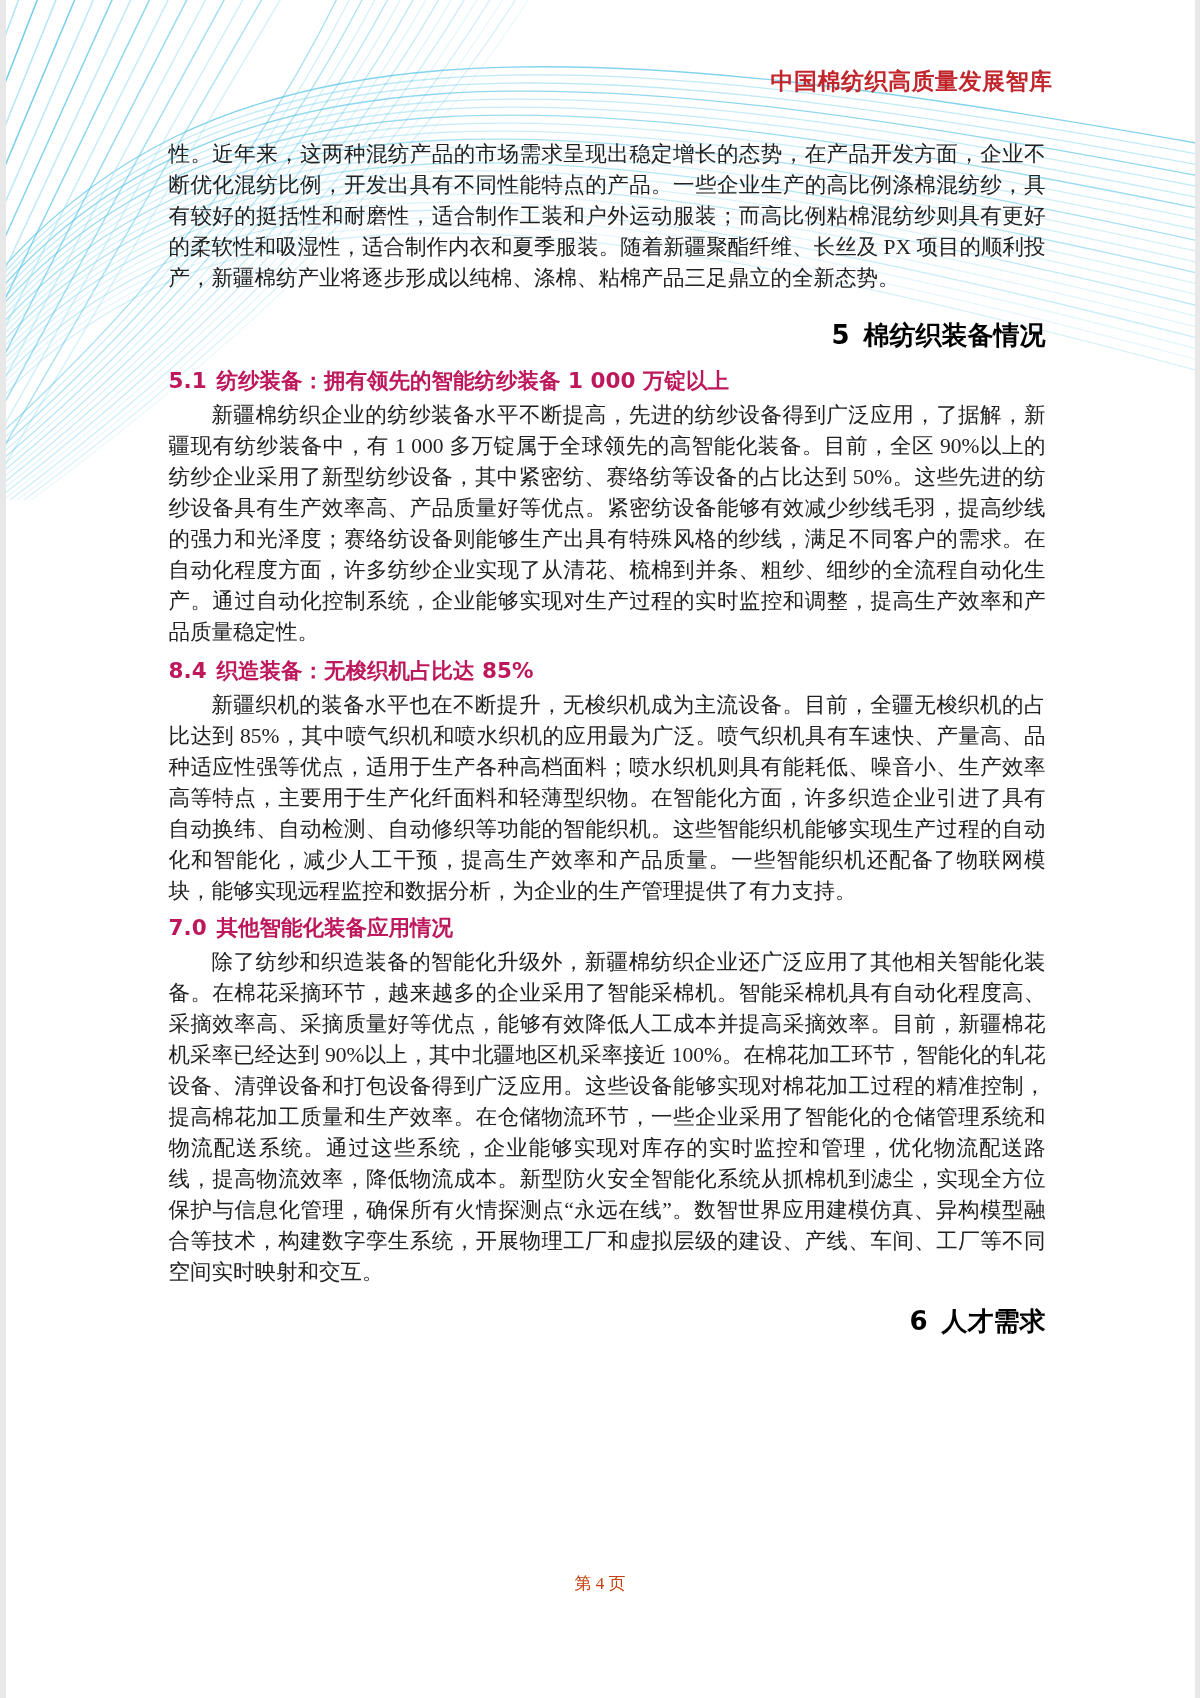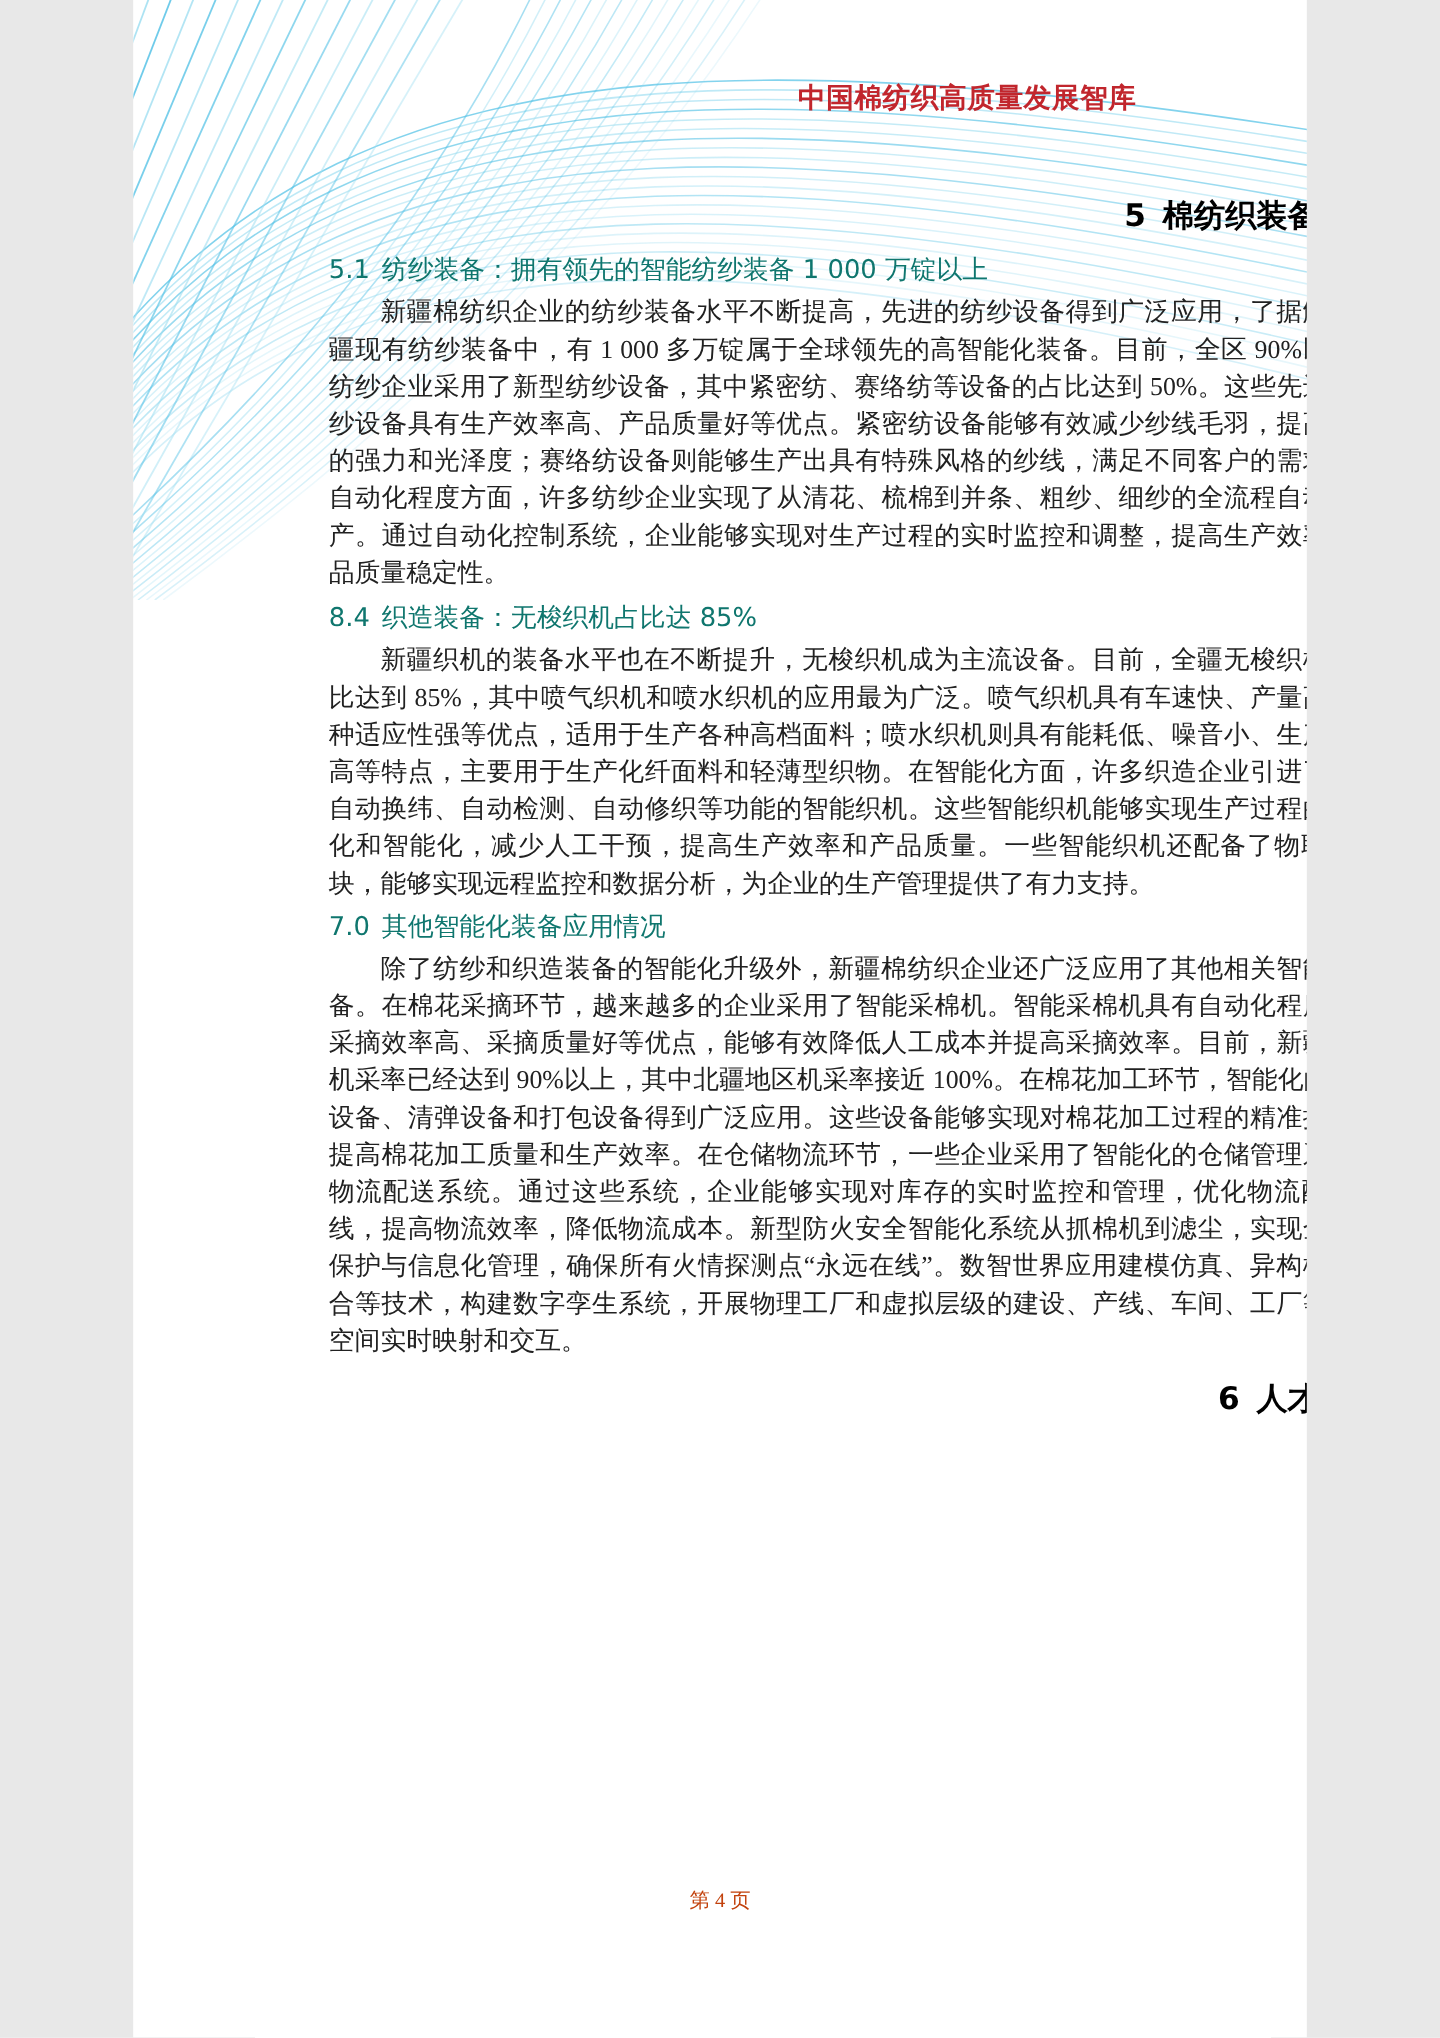--- a/index.html
+++ b/index.html
@@ -1,18 +1,18 @@
 <!DOCTYPE html>
 <html lang="zh"><head>
 <meta charset="utf-8">
 <style>
   html,body{margin:0;padding:0;background:#e8e8e8;}
   .page{
     position:relative;
-    width:978px;height:1698px;
+    width:1189px;height:1698px;
     margin:0 auto;
     background:#ffffff;
     overflow:hidden;
     font-family:"Liberation Serif","DejaVu Serif",serif;
   }
   .waves{
     position:absolute;top:0;left:0;
     width:1200px;height:500px;
     pointer-events:none;
   }
@@ -42,22 +42,22 @@
     font-family:"DejaVu Sans","Liberation Sans",sans-serif;
     font-weight:bold;
     color:#000;
     font-size:26px;
     line-height:34px;
     margin:24px 0 0 0;
     text-align:right;
   }
   .sub{
     font-family:"DejaVu Sans","Liberation Sans",sans-serif;
-    font-weight:normal;
-    color:#0f766e;
+    font-weight:bold;
+    color:#be185d;
     font-size:21.5px;
     line-height:30px;
     margin:8px 0 4px 0;
     text-align:left;
   }
   .sec .num{margin-right:14px;}
   .sub .num{margin-right:10px;}
   .mt14{margin-top:14px;}
   .mt6{margin-top:6px;}
   .mt16{margin-top:16px;}
@@ -131,20 +131,21 @@
       <path d="M 522 -20 C 404 170, 246 330, 18 500" fill="none" stroke="#4fc0e5" stroke-opacity="0.21999999999999997" stroke-width="1.3"></path>
       <path d="M 535 -20 C 415 170, 255 330, 25 500" fill="none" stroke="#9fdef1" stroke-opacity="0.2" stroke-width="1.3"></path>
     </svg>
 
   <header>
     <div class="brand">中国棉纺织高质量发展智库</div>
   </header>
 
   <main class="body">
 
+    <p>性。近年来，这两种混纺产品的市场需求呈现出稳定增长的态势，在产品开发方面，企业不断优化混纺比例，开发出具有不同性能特点的产品。一些企业生产的高比例涤棉混纺纱，具有较好的挺括性和耐磨性，适合制作工装和户外运动服装；而高比例粘棉混纺纱则具有更好的柔软性和吸湿性，适合制作内衣和夏季服装。随着新疆聚酯纤维、长丝及 PX 项目的顺利投产，新疆棉纺产业将逐步形成以纯棉、涤棉、粘棉产品三足鼎立的全新态势。</p>
 
     <h2 class="sec"><span class="num">5</span><span>棉纺织装备情况</span></h2>
 
     <h3 class="sub mt14"><span class="num">5.1</span><span>纺纱装备：拥有领先的智能纺纱装备 1 000 万锭以上</span></h3>
 
     <p class="indent">新疆棉纺织企业的纺纱装备水平不断提高，先进的纺纱设备得到广泛应用，了据解，新疆现有纺纱装备中，有 1 000 多万锭属于全球领先的高智能化装备。目前，全区 90%以上的纺纱企业采用了新型纺纱设备，其中紧密纺、赛络纺等设备的占比达到 50%。这些先进的纺纱设备具有生产效率高、产品质量好等优点。紧密纺设备能够有效减少纱线毛羽，提高纱线的强力和光泽度；赛络纺设备则能够生产出具有特殊风格的纱线，满足不同客户的需求。在自动化程度方面，许多纺纱企业实现了从清花、梳棉到并条、粗纱、细纱的全流程自动化生产。通过自动化控制系统，企业能够实现对生产过程的实时监控和调整，提高生产效率和产品质量稳定性。</p>
 
     <h3 class="sub"><span class="num">8.4</span><span>织造装备：无梭织机占比达 85%</span></h3>
 
     <p class="indent">新疆织机的装备水平也在不断提升，无梭织机成为主流设备。目前，全疆无梭织机的占比达到 85%，其中喷气织机和喷水织机的应用最为广泛。喷气织机具有车速快、产量高、品种适应性强等优点，适用于生产各种高档面料；喷水织机则具有能耗低、噪音小、生产效率高等特点，主要用于生产化纤面料和轻薄型织物。在智能化方面，许多织造企业引进了具有自动换纬、自动检测、自动修织等功能的智能织机。这些智能织机能够实现生产过程的自动化和智能化，减少人工干预，提高生产效率和产品质量。一些智能织机还配备了物联网模块，能够实现远程监控和数据分析，为企业的生产管理提供了有力支持。</p>

